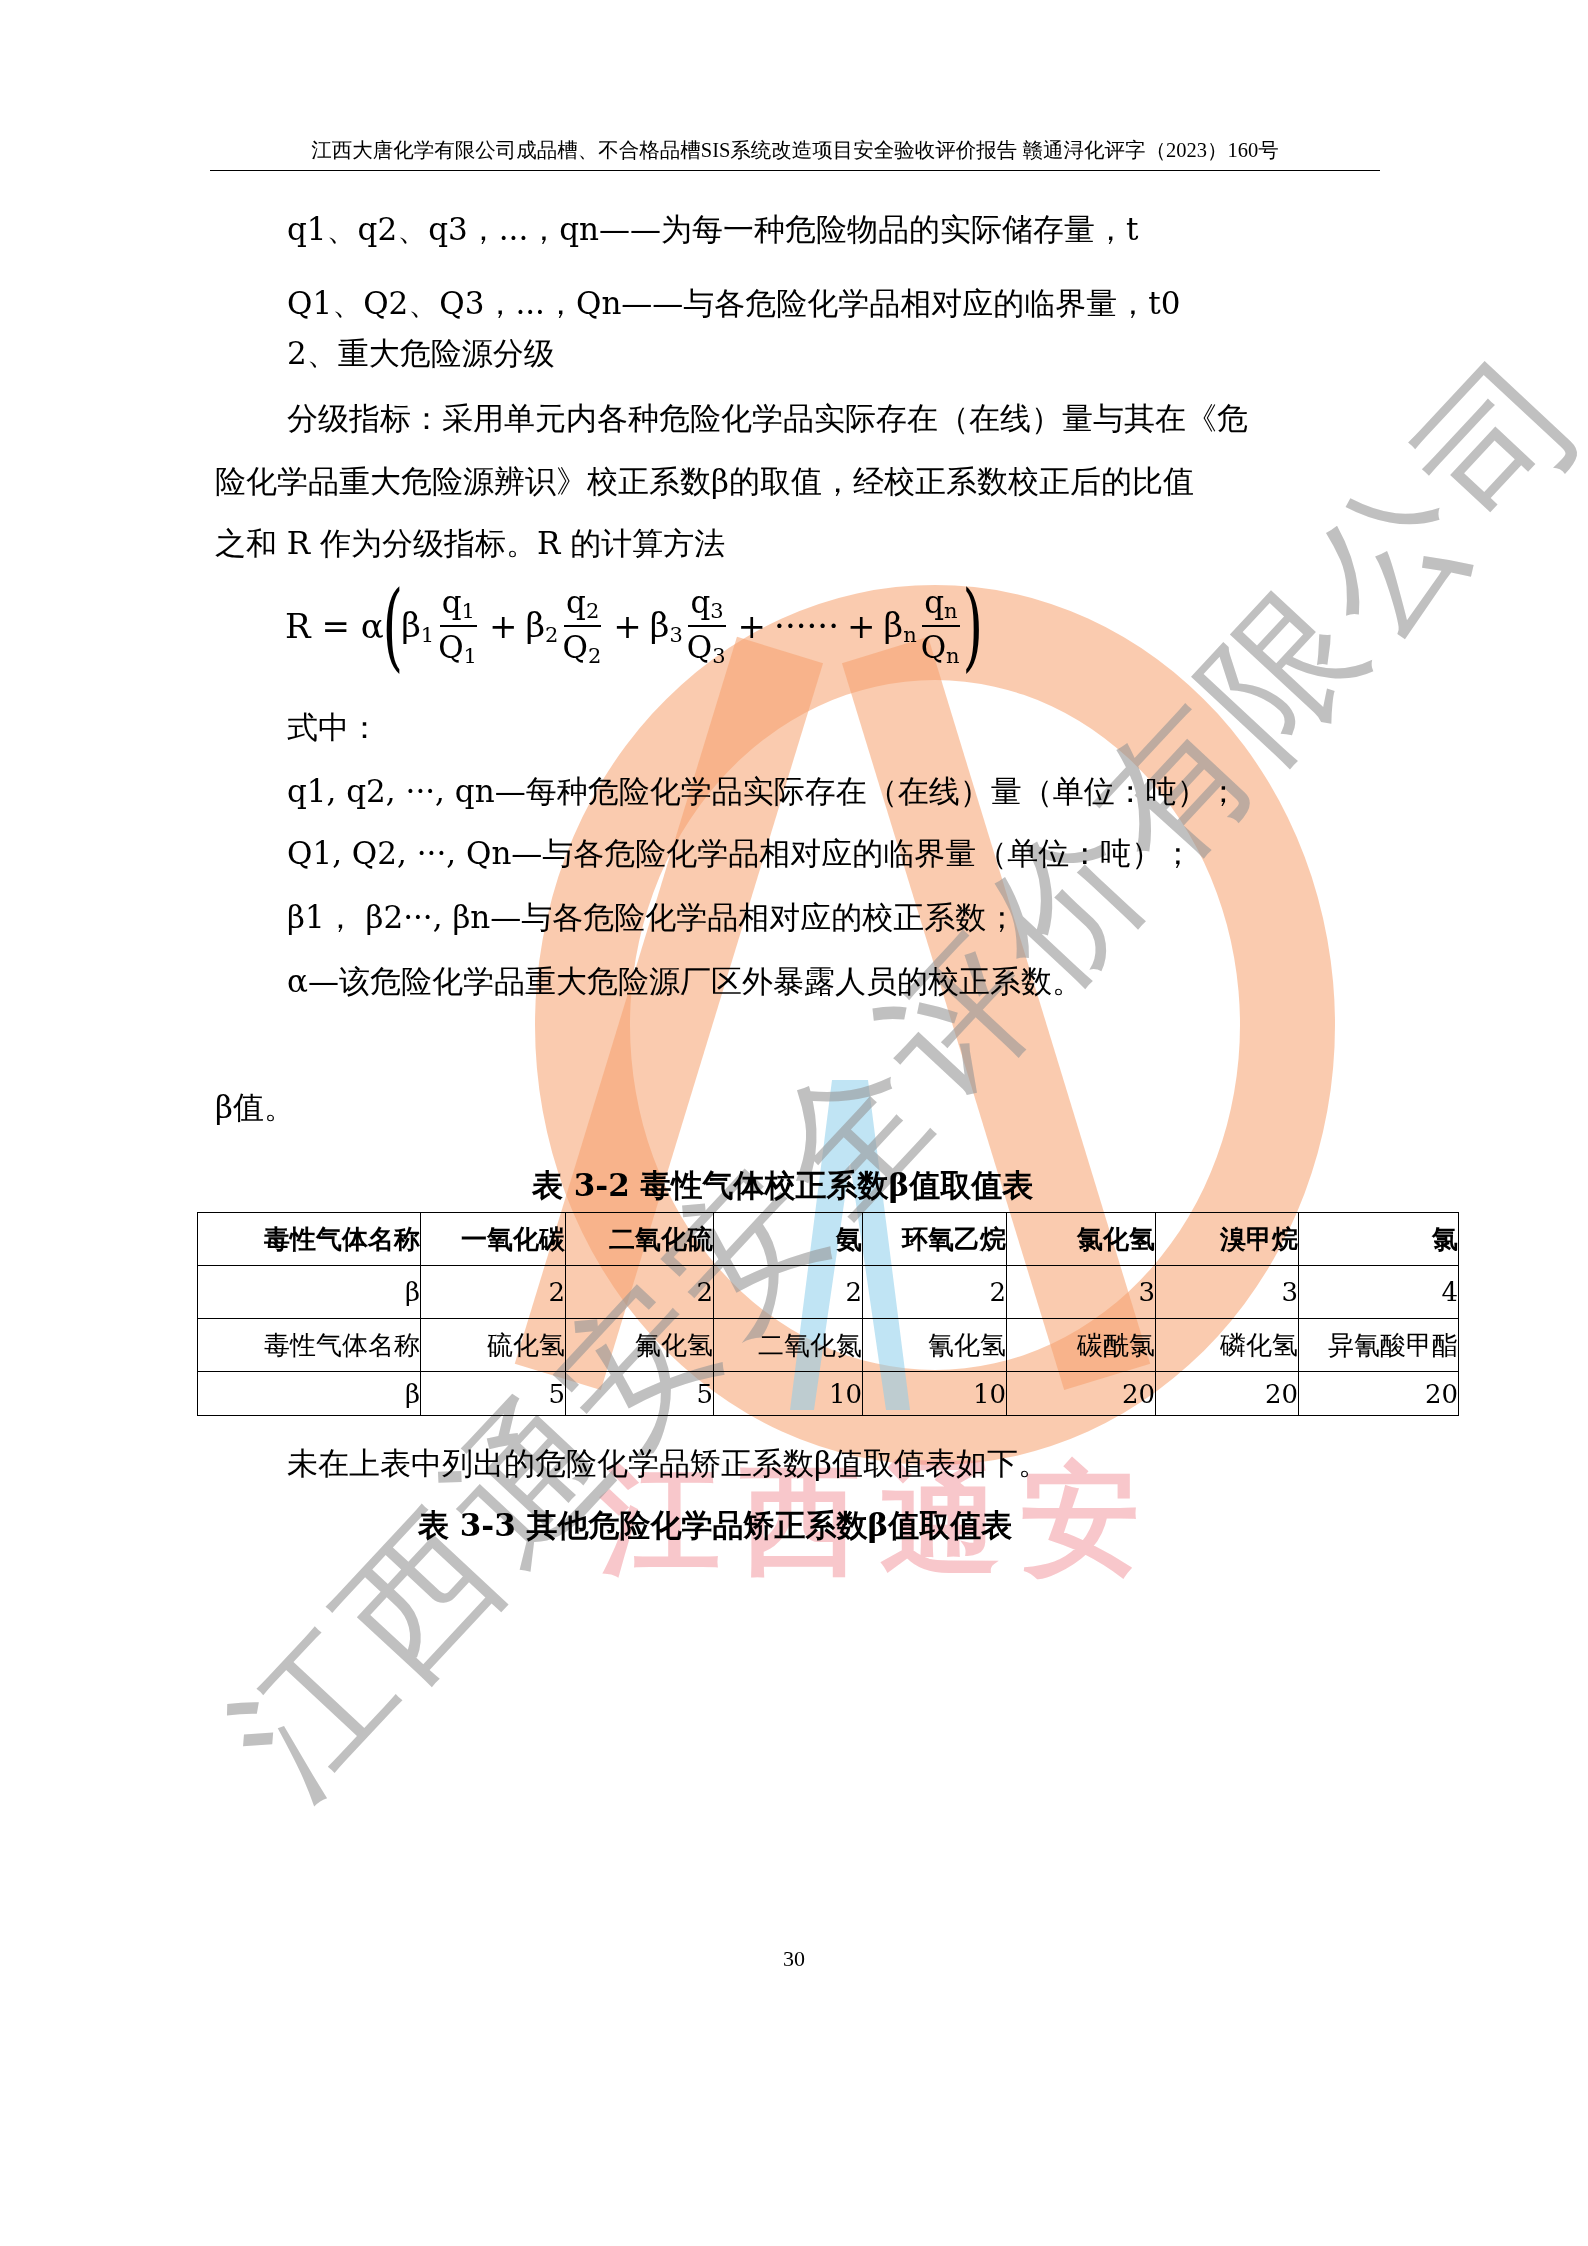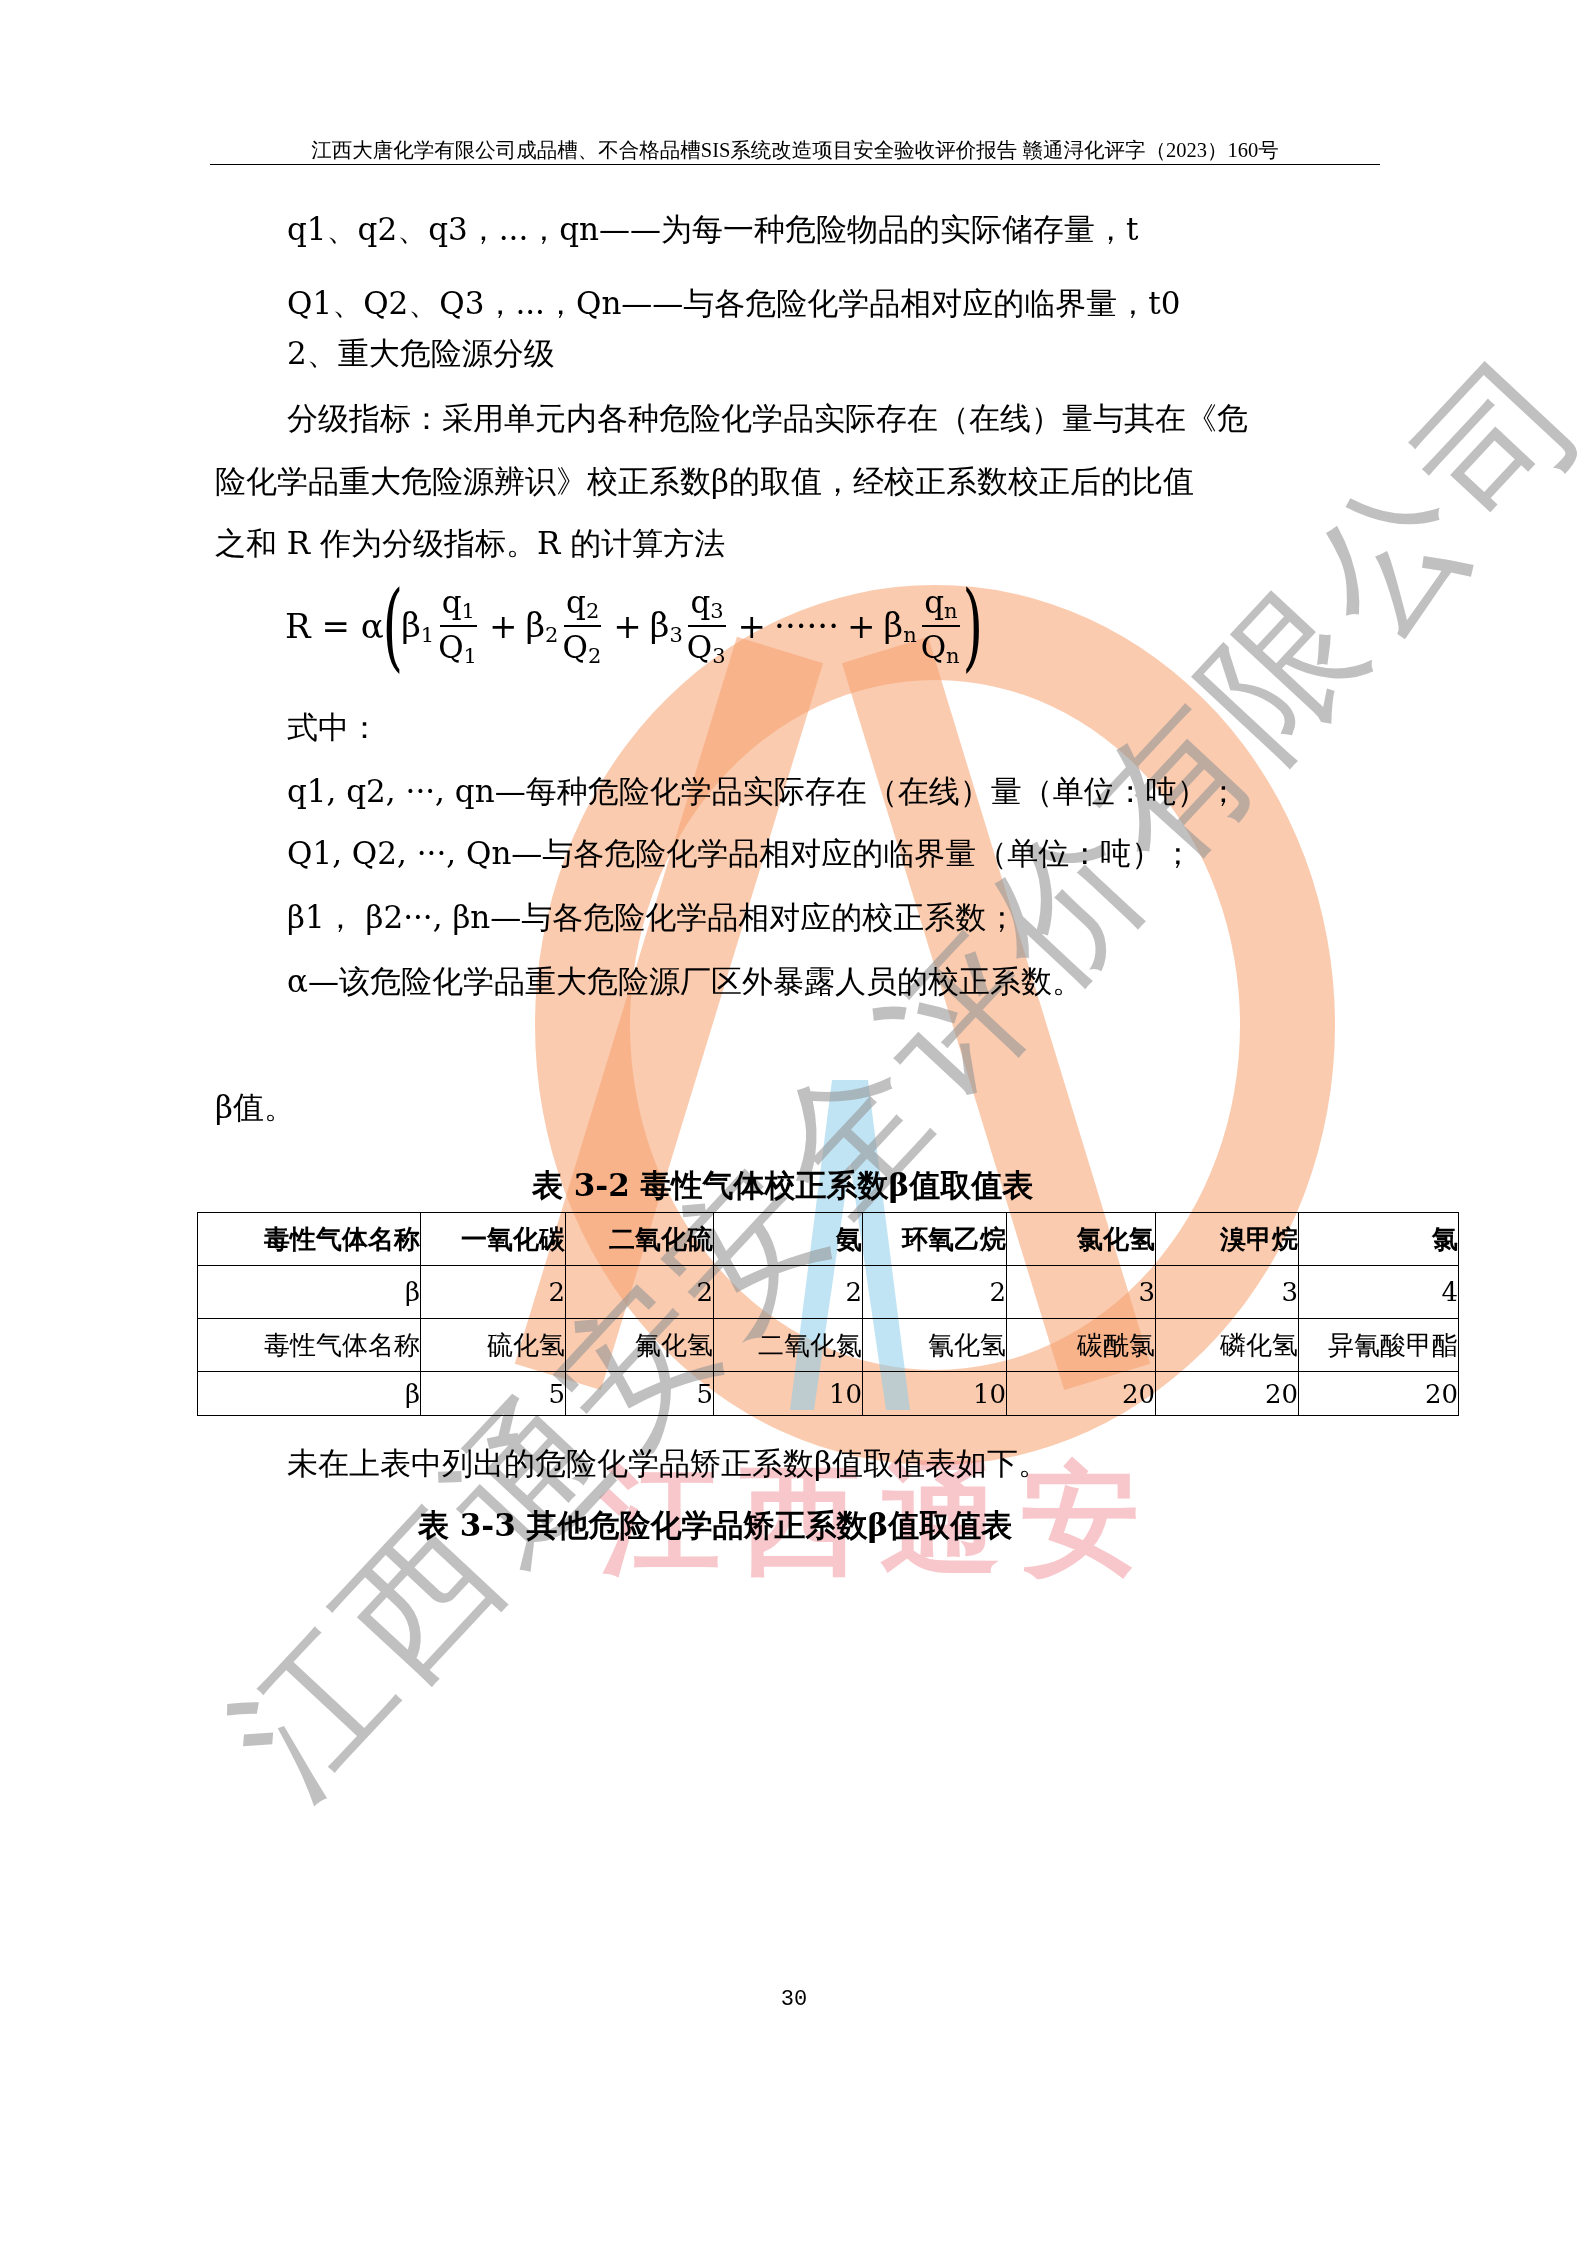--- a/index.html
+++ b/index.html
@@ -19,21 +19,21 @@
              background: rgba(140,205,235,0.55); clip-path: polygon(35% 0, 65% 0, 100% 100%, 80% 100%, 50% 25%, 20% 100%, 0 100%); }
   .wm-red { left: 600px; top: 1440px; font-family: "DejaVu Sans", sans-serif; font-weight: bold;
             font-size: 120px; letter-spacing: 20px; color: rgba(240,130,140,0.45); white-space: nowrap; }
   .wm-gray { left: 190px; top: 1700px; font-family: "DejaVu Sans", sans-serif; font-size: 150px;
              color: rgba(150,150,150,0.6); white-space: nowrap; transform-origin: left top;
              transform: rotate(-47deg); letter-spacing: 8px; }
 
   .content { position: absolute; left: 0; top: 0; width: 1588px; height: 2246px; }
 
   .header { position: absolute; left: 210px; top: 136px; width: 1170px; font-size: 20.5px;
-            text-align: center; white-space: nowrap; border-bottom: 1.5px solid #000; 
+            text-align: center; white-space: nowrap; border-bottom: 1.5px solid #000; padding-bottom: 6px;
             font-family: "Liberation Serif", serif; }
 
   .line { position: absolute; font-size: 31px; white-space: nowrap; line-height: 1; }
   .indent { left: 287px; }
   .flush { left: 215px; }
 
   .formula { position: absolute; left: 285px; top: 578px; font-family: "DejaVu Serif", serif;
              font-size: 34px; display: flex; align-items: center; white-space: nowrap; }
   .paren { font-size: 96px; font-weight: 200; transform: scaleX(0.55); line-height: 1; margin: 0 -10px; }
   .frac { display: inline-flex; flex-direction: column; align-items: flex-end; margin: 0 4px; font-size: 31px; }
@@ -43,22 +43,22 @@
   .op { margin: 0 8px; }
 
   .caption { position: absolute; font-family: "DejaVu Serif", serif; font-weight: bold; font-size: 31px; white-space: nowrap; }
 
   table.beta { position: absolute; left: 197px; top: 1212px; border-collapse: collapse;
                font-size: 26px; font-family: "DejaVu Serif", serif; }
   table.beta td { border: 1.5px solid #000; text-align: right; padding: 0; height: 52px; }
   table.beta tr.small td { height: 43px; }
   table.beta td.b { font-weight: bold; }
 
-  .pageno { position: absolute; left: 0; width: 1588px; top: 1987px; text-align: center;
-            font-family: Liberation Mono, monospace; font-size: 22px; }
+  .pageno { position: absolute; left: 0; width: 1588px; top: 1946px; text-align: center;
+            font-family: Liberation Serif, serif; font-size: 22px; }
 </style>
 </head>
 <body>
 
 <div class="page">
 
   <div class="wm wm-ring"></div>
   <div class="wm wm-a-left"></div>
   <div class="wm wm-a-right"></div>
   <div class="wm wm-blue"></div>

